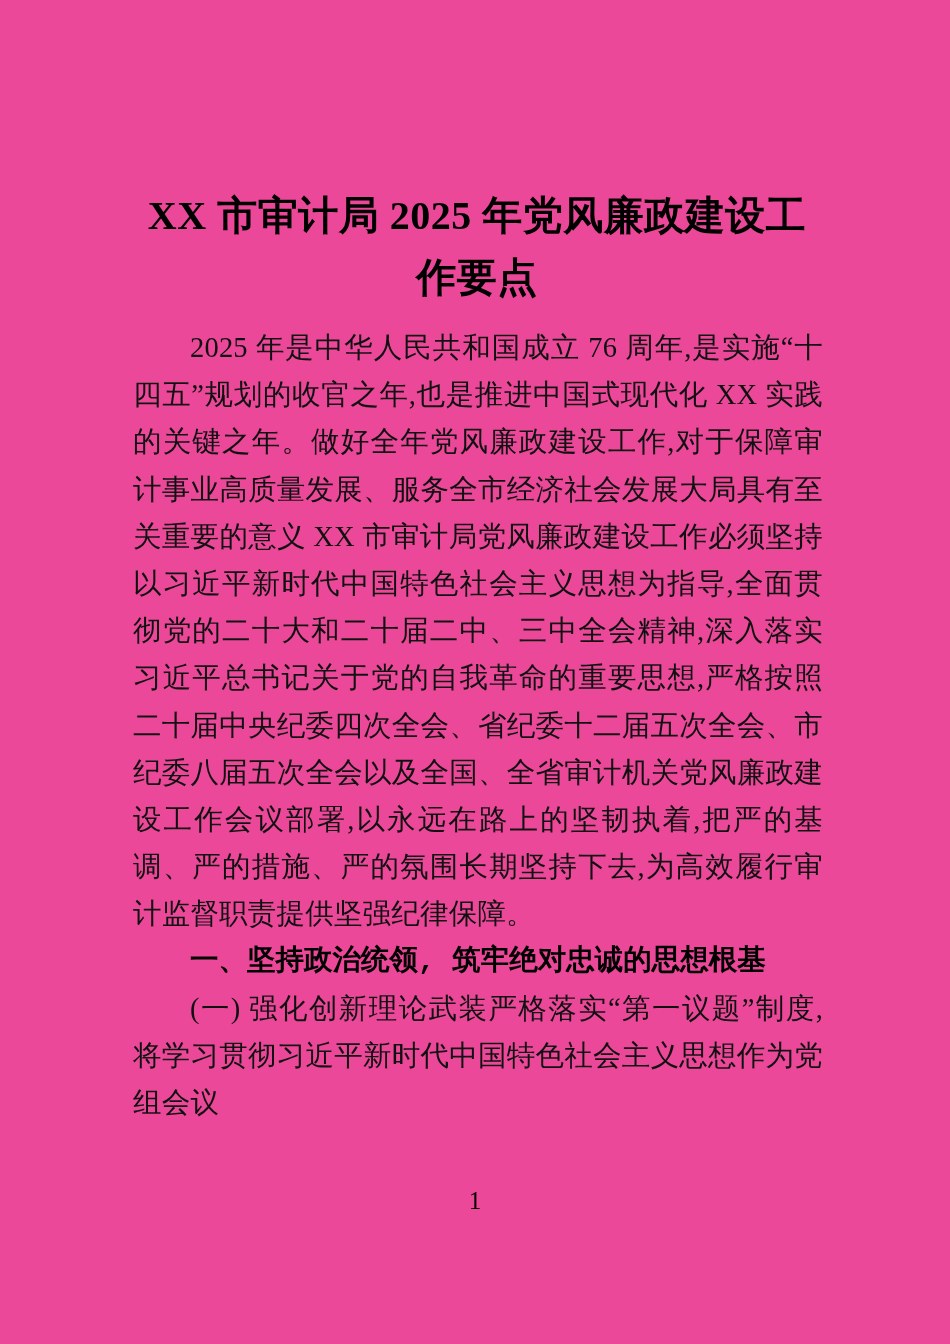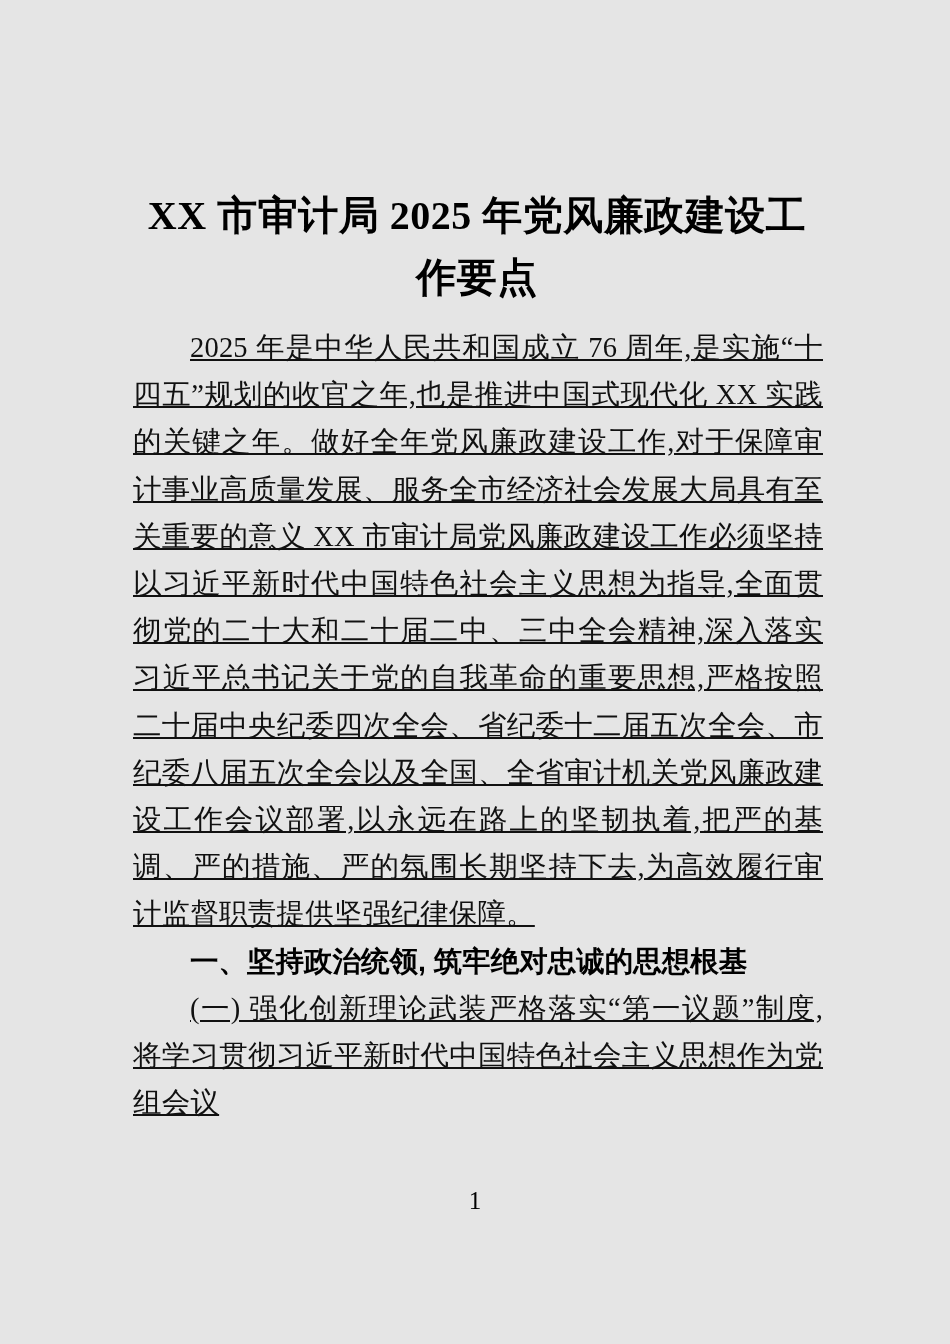--- a/index.html
+++ b/index.html
@@ -16,21 +16,21 @@
     color: #000000;
     -webkit-font-smoothing: antialiased;
   }
 
   .page {
     position: absolute;
     left: 0;
     top: 0;
     width: 950px;
     height: 1344px;
-    background: #e5e5e5;
+    background: #ec4899;
   }
 
   
   .doc-title {
     position: absolute;
     left: 133px;
     top: 158px;
     width: 688px;
     text-align: center;
     font-family: "Liberation Serif", "DejaVu Serif", serif;
@@ -54,27 +54,26 @@
     font-family: "Liberation Serif", "DejaVu Serif", serif;
     font-size: 28.5px;
     line-height: 47.2px;
     text-align: justify;
     text-align-last: left;
     text-justify: inter-character;
     text-indent: 57px;
     color: #111111;
     letter-spacing: 0.2px;
     word-break: break-all;
-    text-decoration: underline;
   }
 
   
   h2.section-heading {
     margin: 0;
-    font-family: Liberation Sans, sans-serif;
+    font-family: Liberation Mono, monospace;
     font-weight: 700;
     font-size: 28.5px;
     line-height: 47.2px;
     text-indent: 57px;
     letter-spacing: 0px;
     color: #000000;
   }
 
   
   .page-number {

